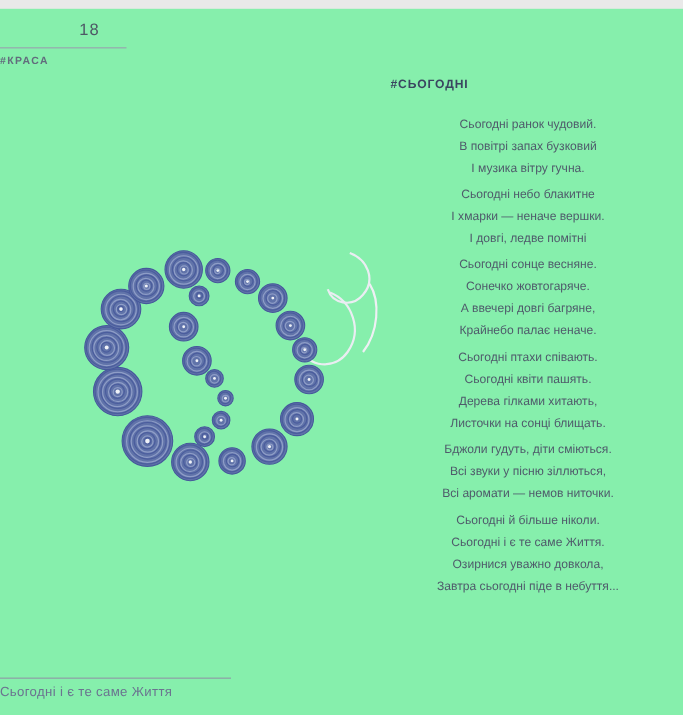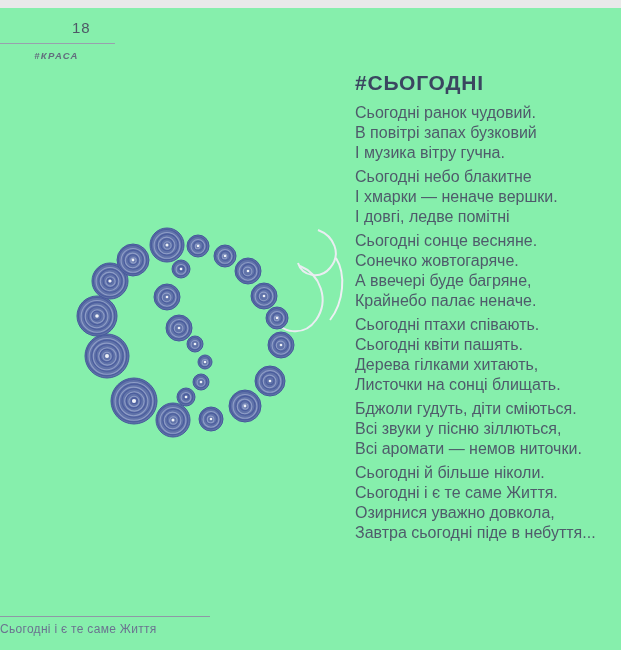--- a/index.html
+++ b/index.html
@@ -19,35 +19,36 @@
   .page-number{
     position:absolute;left:72px;top:11px;
     font-size:15px;color:#4e5866;letter-spacing:1px;
   }
   .header-rule{
     position:absolute;left:0;top:35px;width:115px;height:1px;
     background:#99a0ae;
   }
   .header-tag{
     position:absolute;left:0;top:42px;width:113px;
-    text-align:center;
-    font-size:9.5px;font-weight:bold;color:#626c7d;letter-spacing:1.3px;font-style:italic;
+    text-align:left;
+    font-size:9.5px;font-weight:bold;color:#626c7d;letter-spacing:1.3px;
   }
   
   .poem-title{
     position:absolute;left:355px;top:63px;
-    font-size:21px;font-weight:bold;color:#3a4660;letter-spacing:.8px;text-align:center;
+    font-size:11px;font-weight:bold;color:#3a4660;letter-spacing:.8px;text-align:center;
   }
   .poem-body{
     position:absolute;left:355px;top:95px;width:250px;
   }
   .stanza{margin:0 0 4px 0;}
   .poem-line{
-    font-size:16px;line-height:20px;color:#4f5b6b;
+    font-size:11px;line-height:20px;color:#4f5b6b;
     white-space:nowrap;
+    text-align:center;
   }
   
   .illustration{
     position:absolute;left:55px;top:205px;width:300px;height:240px;
   }
   
   .footer-rule{
     position:absolute;left:0;top:608px;width:210px;height:1px;
     background:#8f97a6;
   }
@@ -284,21 +285,21 @@
         <div class="poem-line">І музика вітру гучна.</div>
       </div>
       <div class="stanza">
         <div class="poem-line">Сьогодні небо блакитне</div>
         <div class="poem-line">І хмарки — неначе вершки.</div>
         <div class="poem-line">І довгі, ледве помітні</div>
       </div>
       <div class="stanza">
         <div class="poem-line">Сьогодні сонце весняне.</div>
         <div class="poem-line">Сонечко жовтогаряче.</div>
-        <div class="poem-line">А ввечері буде багряне,</div>
+        <div class="poem-line">А ввечері довгі багряне,</div>
         <div class="poem-line">Крайнебо палає неначе.</div>
       </div>
       <div class="stanza">
         <div class="poem-line">Сьогодні птахи співають.</div>
         <div class="poem-line">Сьогодні квіти пашять.</div>
         <div class="poem-line">Дерева гілками хитають,</div>
         <div class="poem-line">Листочки на сонці блищать.</div>
       </div>
       <div class="stanza">
         <div class="poem-line">Бджоли гудуть, діти сміються.</div>

